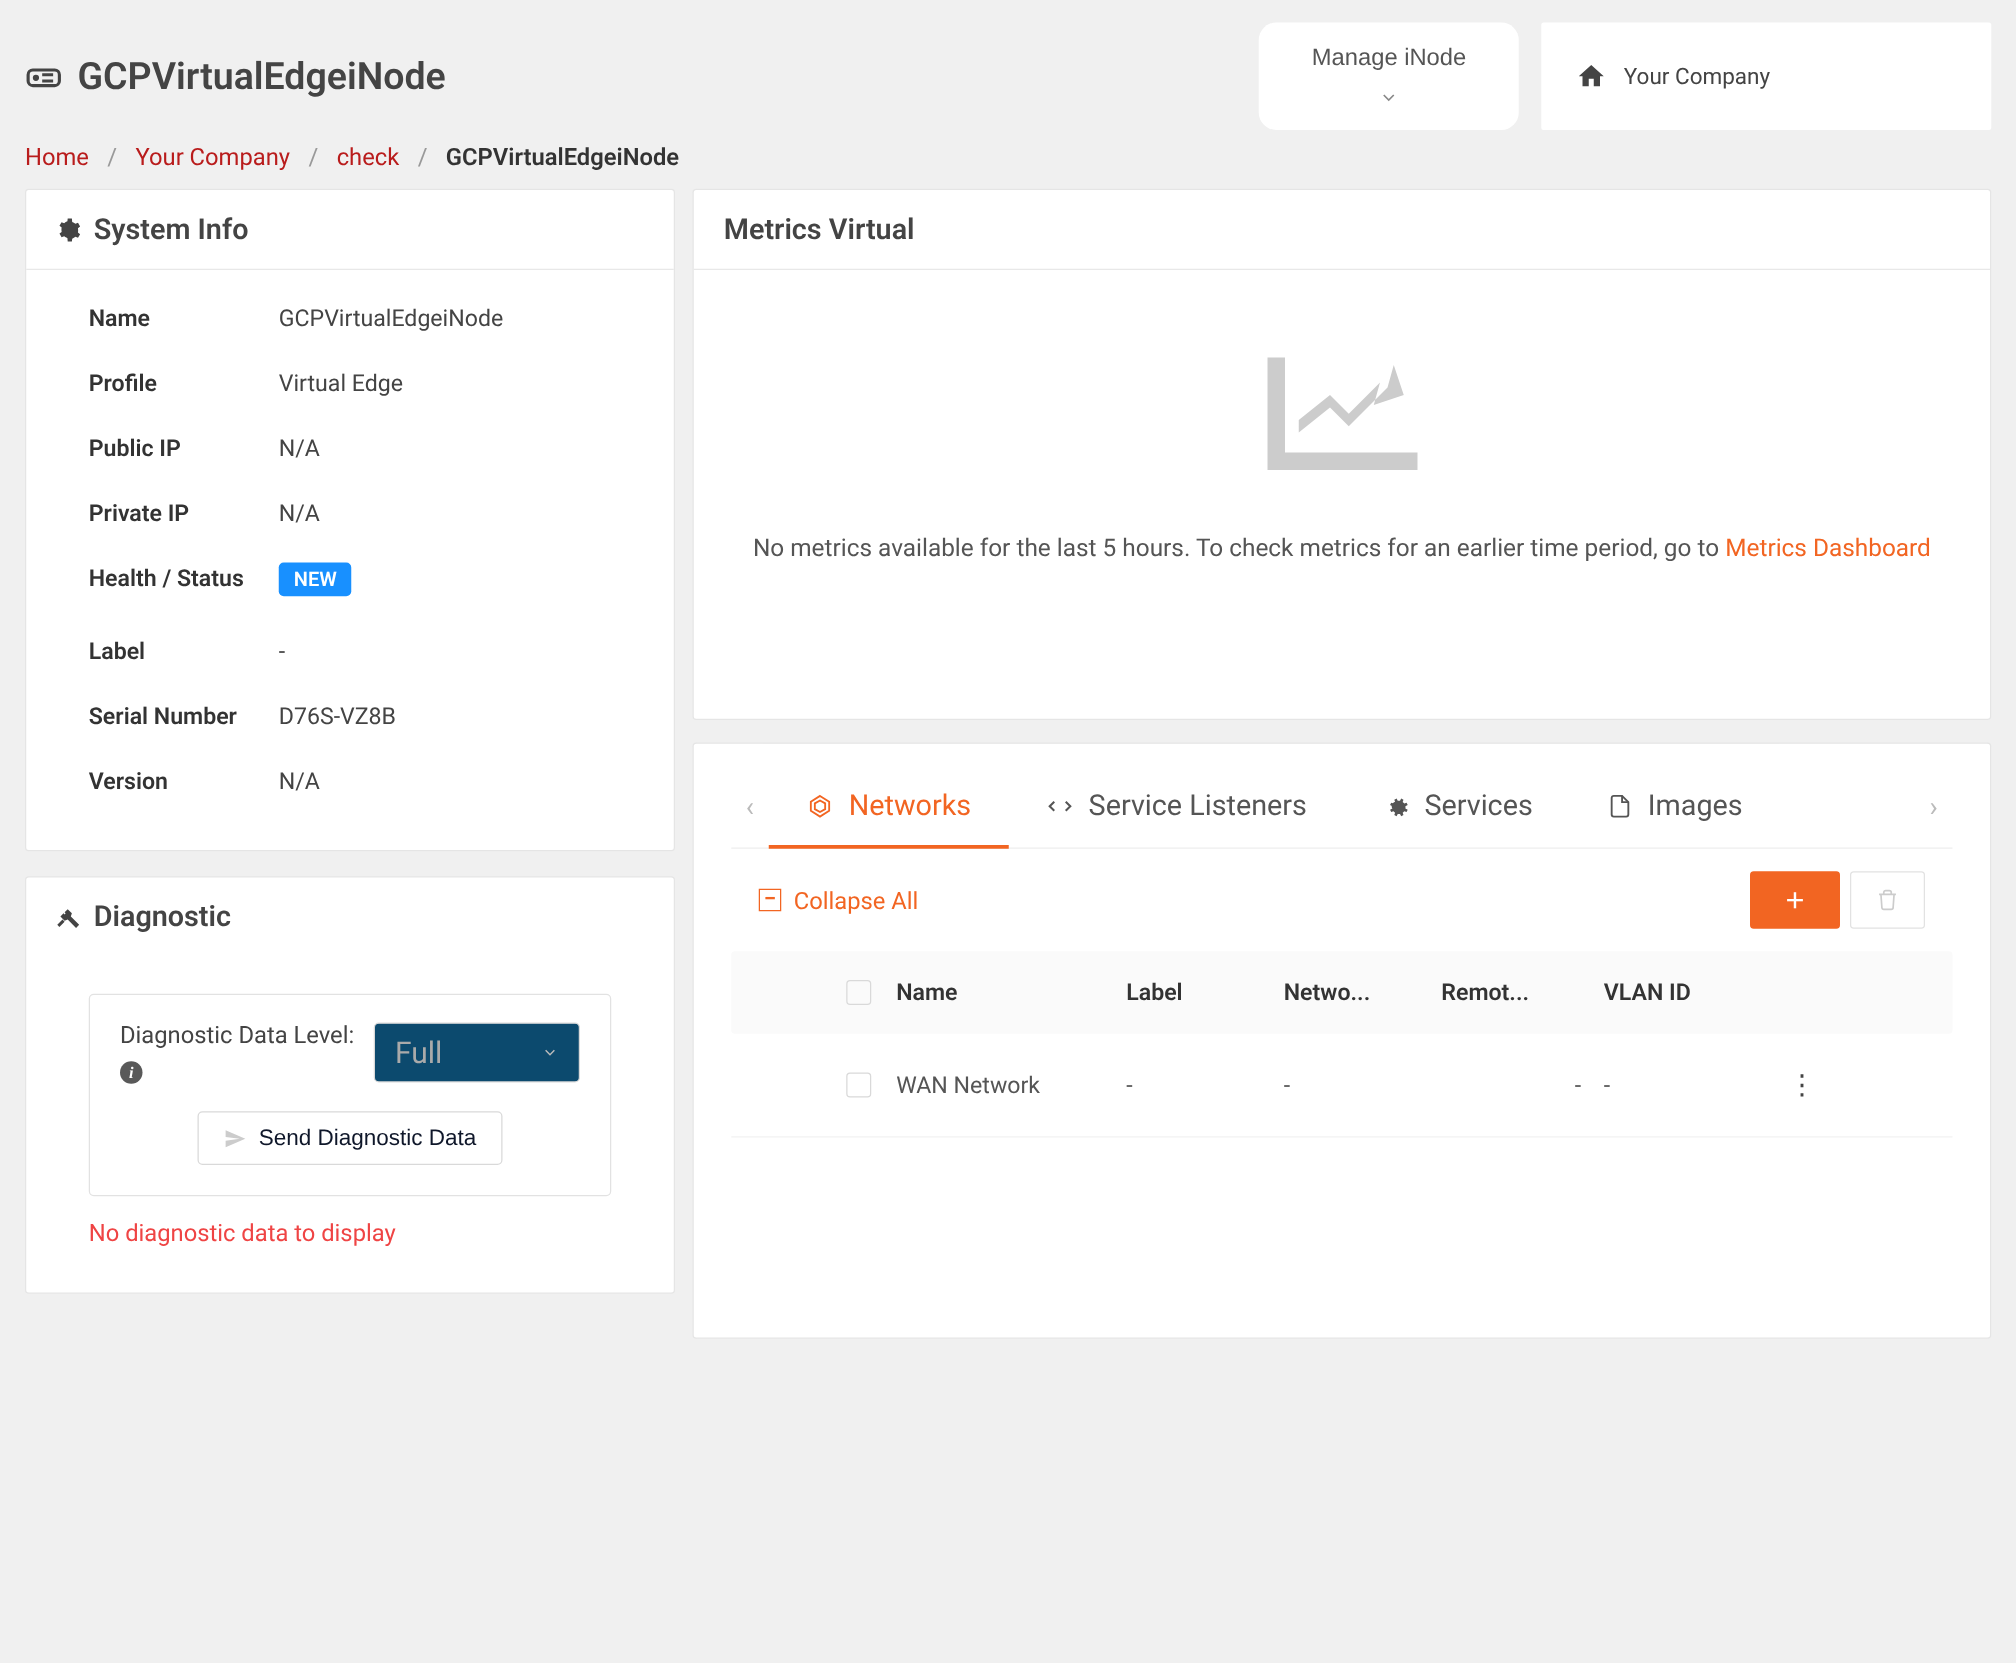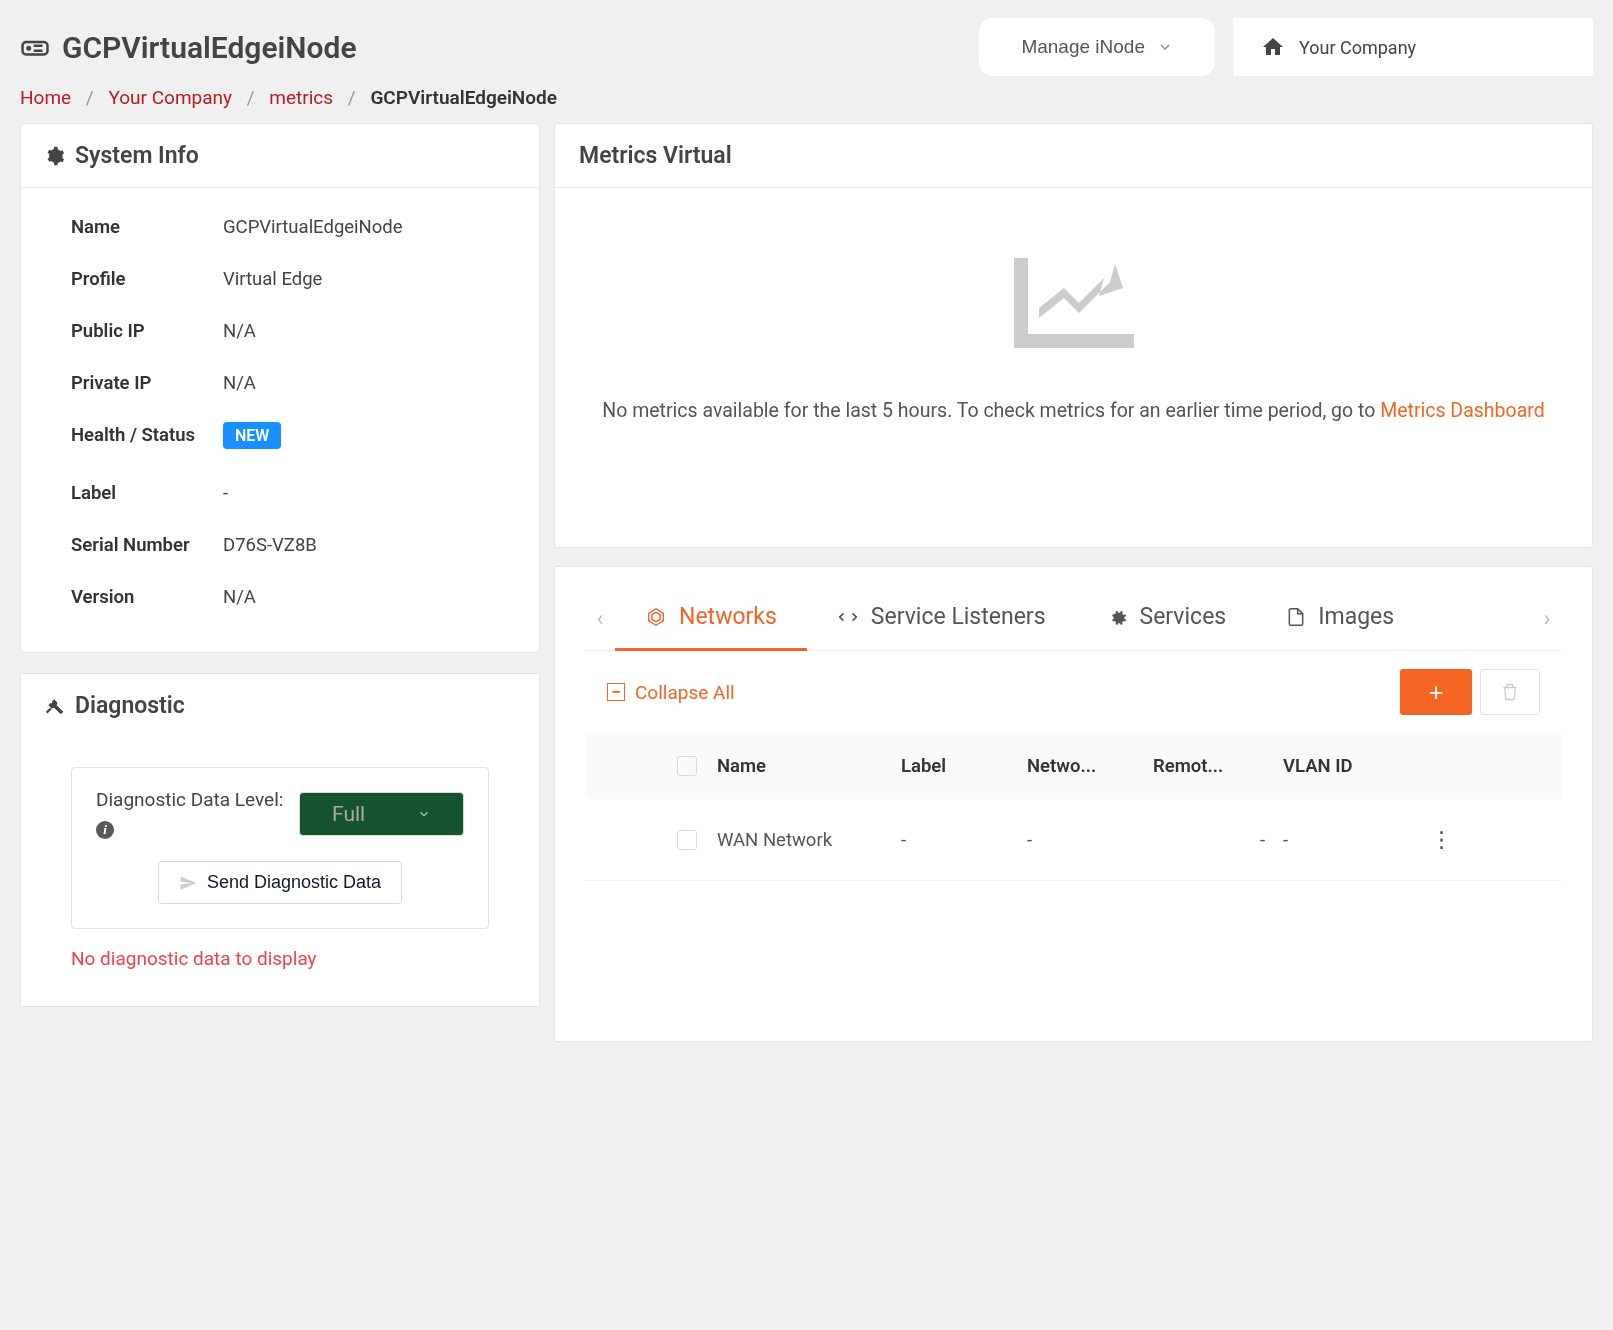--- a/index.html
+++ b/index.html
@@ -33,20 +33,21 @@
       background: #fff;
       border: none;
       padding: 18px 42px;
       font-size: 19px;
       color: #555;
       display: flex;
       align-items: center;
       gap: 12px;
       cursor: pointer;
       border-radius: 14px;
+      flex-direction: column;
     }
     .company-card {
       background: #fff;
       padding: 14px 28px;
       display: flex;
       align-items: center;
       gap: 14px;
       border-radius: 2px;
       min-width: 360px;
     }
@@ -101,25 +102,25 @@
     .diag-body { padding: 30px 50px 36px 50px; }
     .diag-box {
       border: 1px solid #e2e2e2;
       border-radius: 4px;
       padding: 20px 24px 24px 24px;
     }
     .diag-row { display: flex; align-items: center; justify-content: space-between; flex-wrap: wrap; gap: 10px; }
     .diag-label { font-size: 19px; color: #444; }
     .select-box {
       border: 1px solid #d9d9d9;
-      background: #14532d;
+      background: #0c4a6e;
       color: #aaa;
-      padding: 9px 32px;
+      padding: 9px 16px;
       border-radius: 4px;
-      font-size: 21px;
+      font-size: 24px;
       width: 165px;
       display: flex;
       justify-content: space-between;
       align-items: center;
       cursor: not-allowed;
     }
     .info-circle {
       display:inline-flex; width:18px; height:18px; border-radius:50%;
       background:#595959; color:#fff; font-size:13px; font-weight:700;
       align-items:center; justify-content:center; font-family:Georgia,serif;
@@ -198,21 +199,21 @@
       <span>Your Company</span>
     </div>
   </div>
 </div>
 
 <div class="breadcrumb">
   <a href="#">Home</a>
   <span class="sep">/</span>
   <a href="#">Your Company</a>
   <span class="sep">/</span>
-  <a href="#">metrics</a>
+  <a href="#">check</a>
   <span class="sep">/</span>
   <span class="current">GCPVirtualEdgeiNode</span>
 </div>
 
 <div class="content">
   <div class="col-left">
     <div class="card">
       <div class="card-header">
         <svg width="20" height="20" viewBox="0 0 24 24" fill="#444">
             <path d="M12 8a4 4 0 100 8 4 4 0 000-8zm9 4a7.9 7.9 0 00-.2-1.8l2.1-1.6-2-3.5-2.5 1a8 8 0 00-3.1-1.8L15 1h-4l-.3 2.7a8 8 0 00-3.1 1.8l-2.5-1-2 3.5 2.1 1.6A7.9 7.9 0 005 12c0 .6.1 1.2.2 1.8l-2.1 1.6 2 3.5 2.5-1a8 8 0 003.1 1.8L11 23h4l.3-2.7a8 8 0 003.1-1.8l2.5 1 2-3.5-2.1-1.6c.1-.6.2-1.2.2-1.8z"></path>

